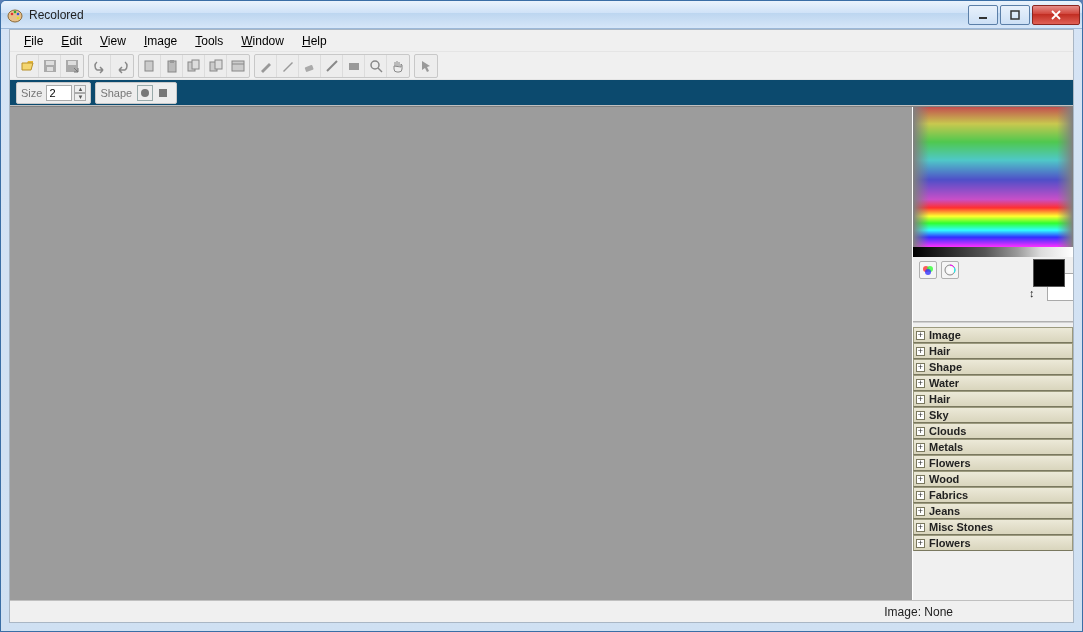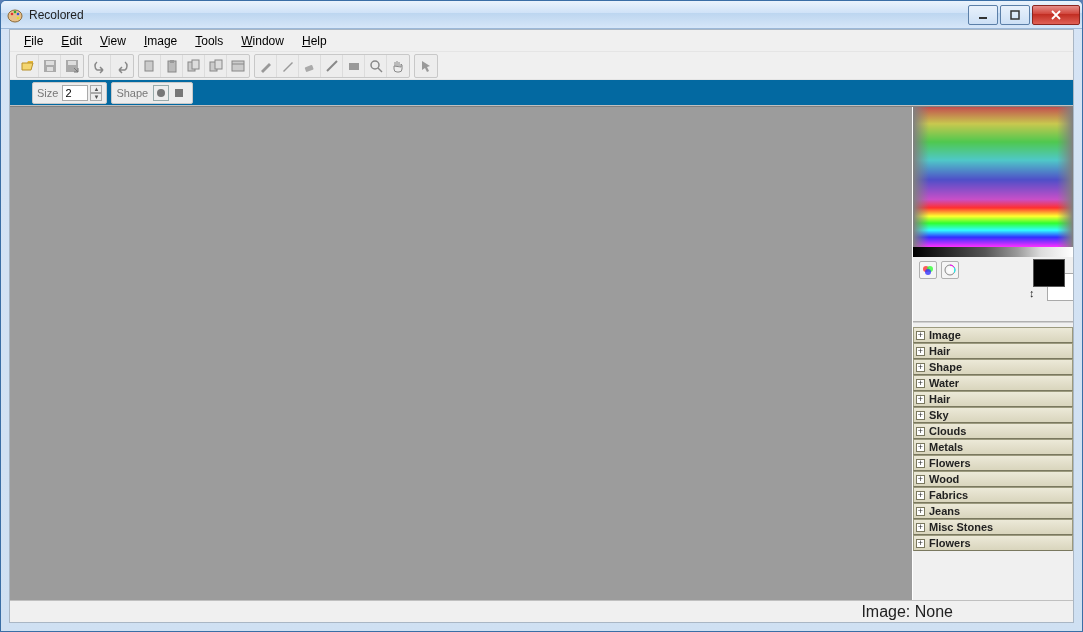--- a/index.html
+++ b/index.html
@@ -46,21 +46,21 @@
 }
 .tgroup { display: flex; border: 1px solid #c8c8c8; border-radius: 2px; margin-right: 4px; background:#ededed;}
 .tbtn {
   width: 22px; height: 22px; display: flex; align-items: center; justify-content: center;
   border-right: 1px solid #dcdcdc; color:#666;
 }
 .tbtn:last-child { border-right: none; }
 .tbtn svg { display:block; }
 
 .optbar {
-  height: 26px; background: #0369a1; display: flex; align-items: center; padding: 2px 22px;
+  height: 26px; background: #0c4a6e; display: flex; align-items: center; padding: 2px 6px;
   border-bottom: 1px solid #c0c0c0;
 }
 .optgroup { display: flex; align-items: center; border: 1px solid #c8c8c8; height: 22px; padding: 0 4px; background:#ededed; margin-right:4px; border-radius:2px;}
 .optgroup .lbl { font-size: 11px; color: #777; margin-right: 4px; }
 .numfield { width: 26px; height: 16px; font-size: 11px; border: 1px solid #aaa; background:#fff; text-align:left; padding:0 2px;}
 .spin { width: 12px; height: 16px; display:flex; flex-direction:column; margin-left:2px;}
 .spin div{flex:1; border:1px solid #aaa; background:#eee; font-size:6px; line-height:6px; text-align:center; color:#555;}
 .shape-btn { width:16px; height:16px; border:1px solid transparent; display:flex; align-items:center; justify-content:center; margin:0 1px;}
 .shape-btn.sel{border:1px solid #9aa;}
 .shape-btn .circ{width:8px;height:8px;background:#777;border-radius:50%;}
@@ -88,21 +88,21 @@
 .sw-swap{position:absolute; top:28px; left:-4px; font-size:11px; color:#222;}
 .sep-line{height:2px;background:#d0d0d0;border-top:1px solid #b0b0b0;margin:4px 0;}
 .cat-list{flex:1; overflow:auto;}
 .cat-row{
   height:16px; background:linear-gradient(to bottom,#ece9d8,#d9d5bd);
   border:1px solid #9c9a7e; border-bottom-color:#7a785f; display:flex; align-items:center;
   font-size:11px; font-weight:bold; color:#222; padding-left:2px; margin-bottom:0px;
 }
 .cat-row .plus{width:9px;height:9px;border:1px solid #7a785f;background:#fff;margin-right:4px;display:flex;align-items:center;justify-content:center;font-size:9px;line-height:7px;color:#333;font-weight:normal;}
 
-.statusbar{height:22px;background:#f0f0f0;border-top:1px solid #c0c0c0;display:flex;align-items:center;justify-content:flex-end;padding:0 120px 0 0;font-size:16px;color:#222;}
+.statusbar{height:22px;background:#f0f0f0;border-top:1px solid #c0c0c0;display:flex;align-items:center;justify-content:flex-end;padding:0 120px 0 0;font-size:12px;color:#222;}
 </style>
 </head>
 <body>
 
 <div class="window">
   <div class="titlebar">
     <span class="app-icon">
       <svg width="16" height="16" viewBox="0 0 16 16">
           <ellipse cx="8" cy="9" rx="7" ry="6" fill="#e8c08a" stroke="#8a6a3a"></ellipse>
           <circle cx="5" cy="7" r="1.3" fill="#d33"></circle>

